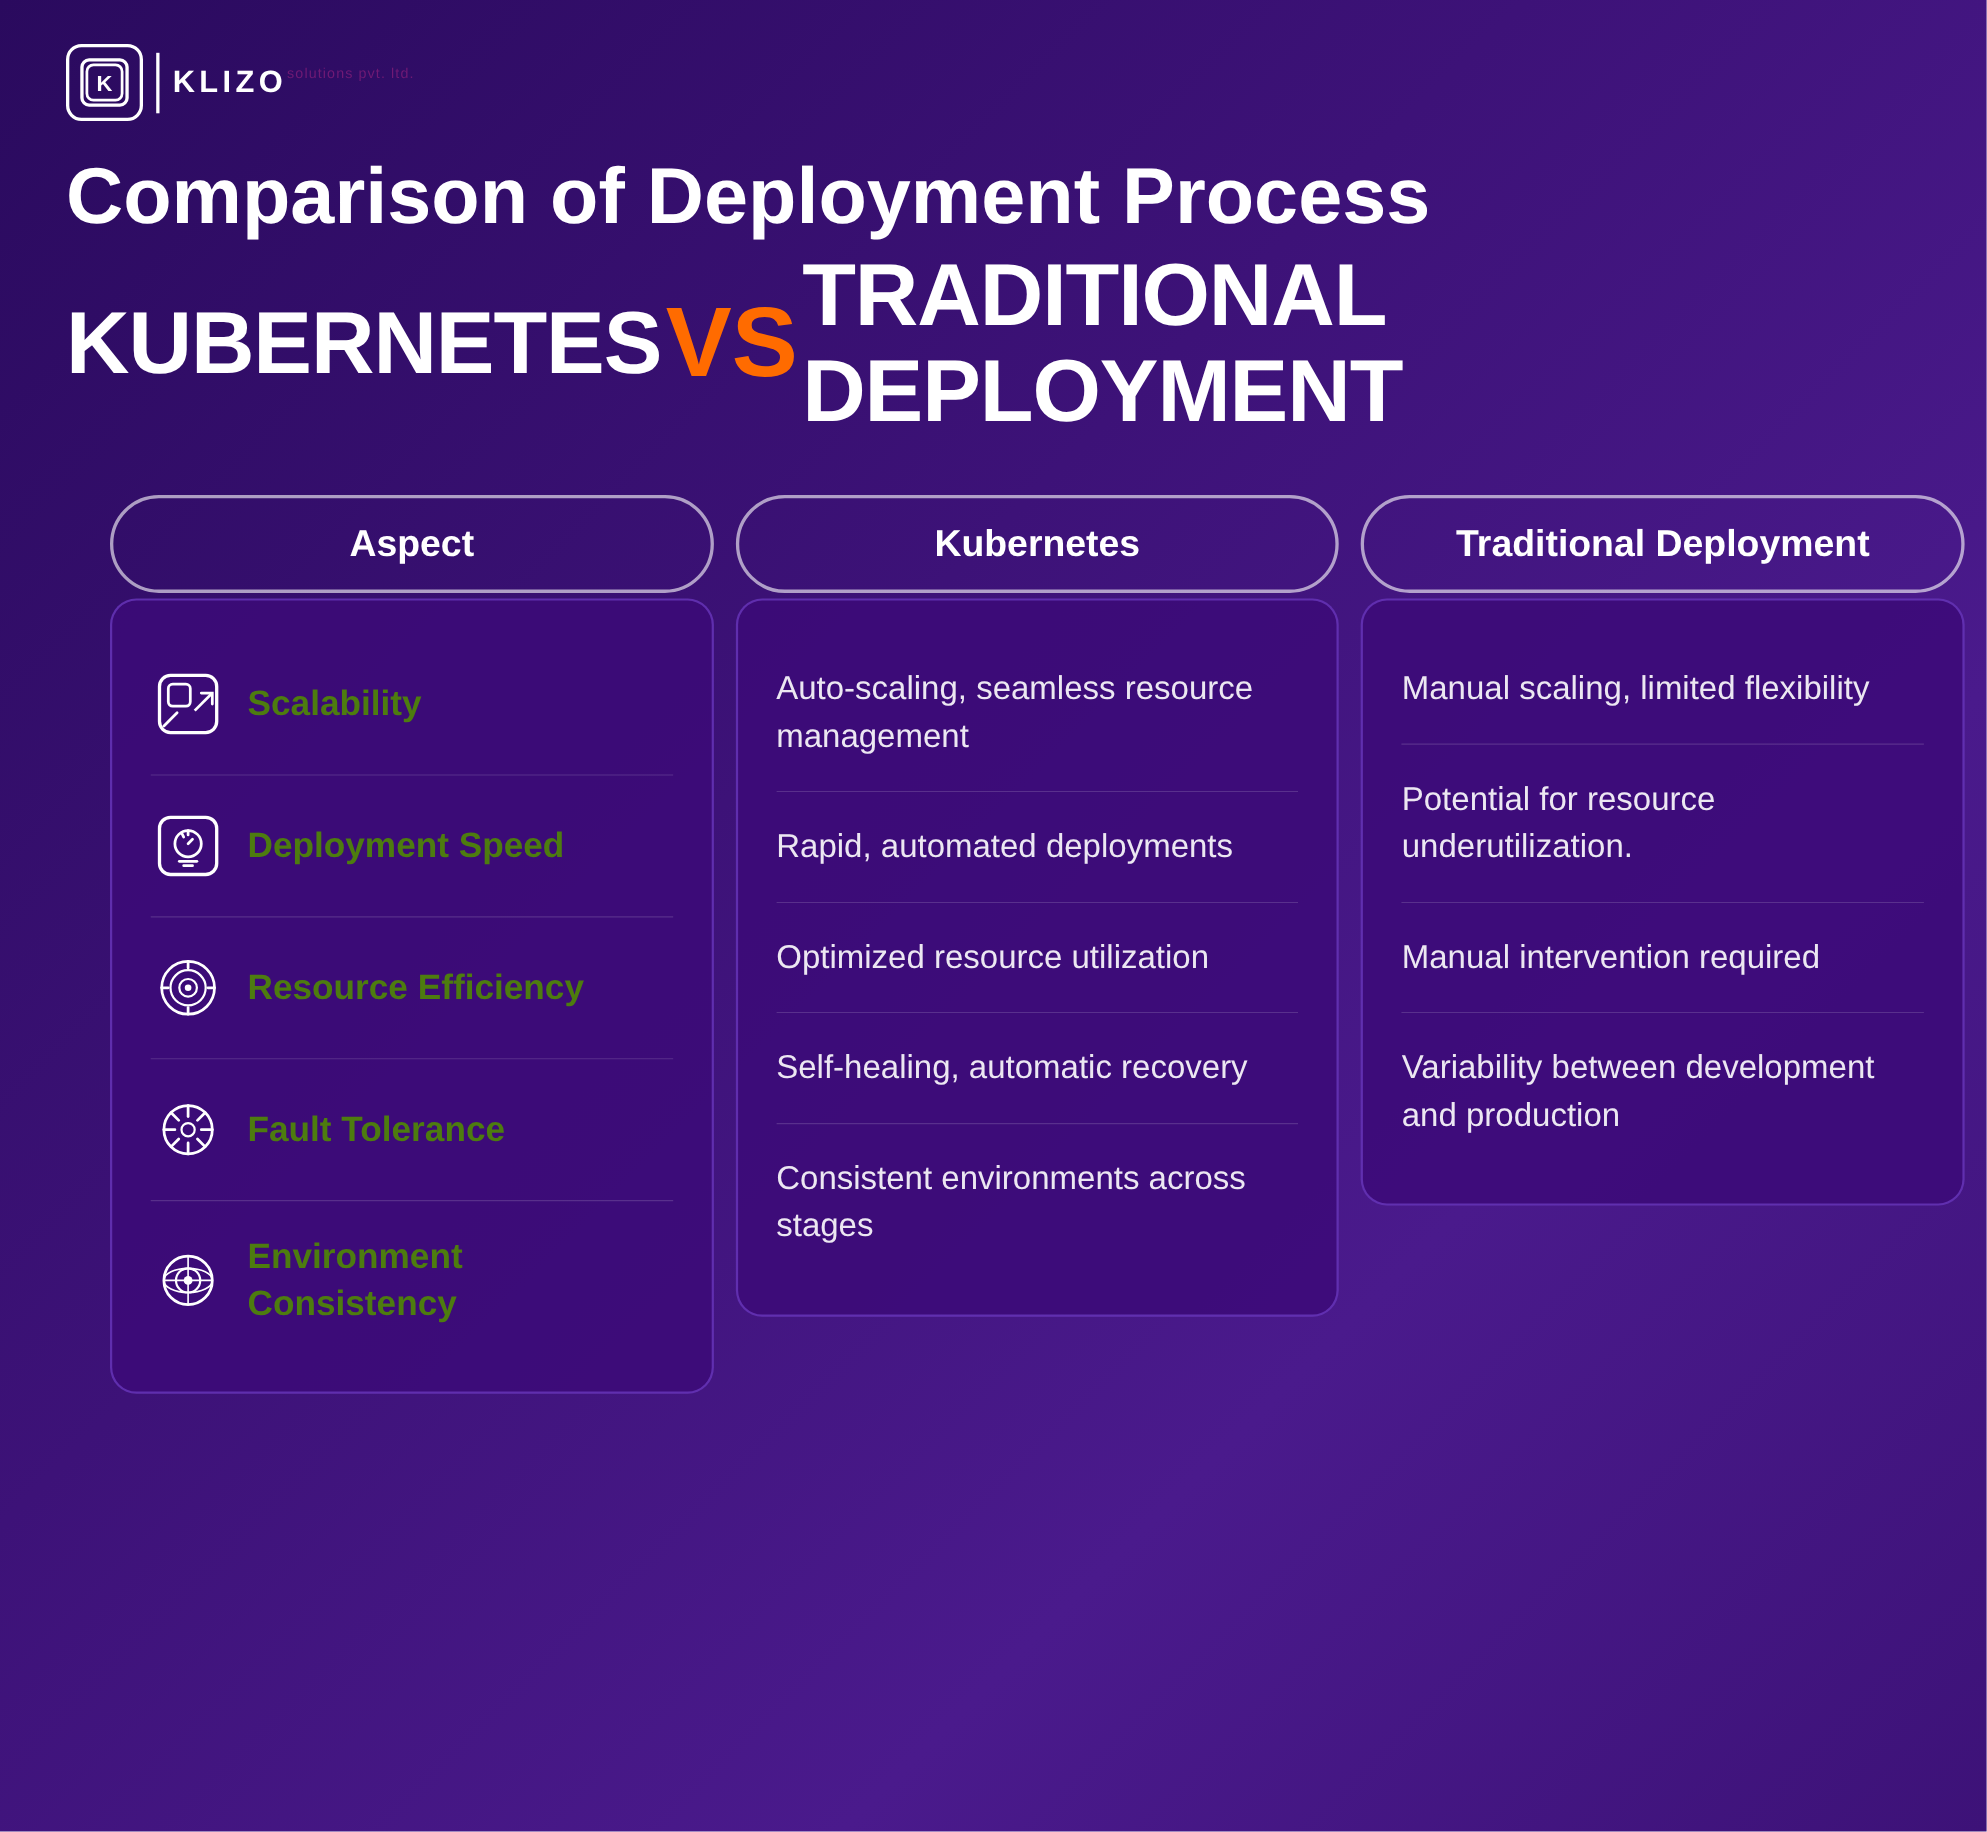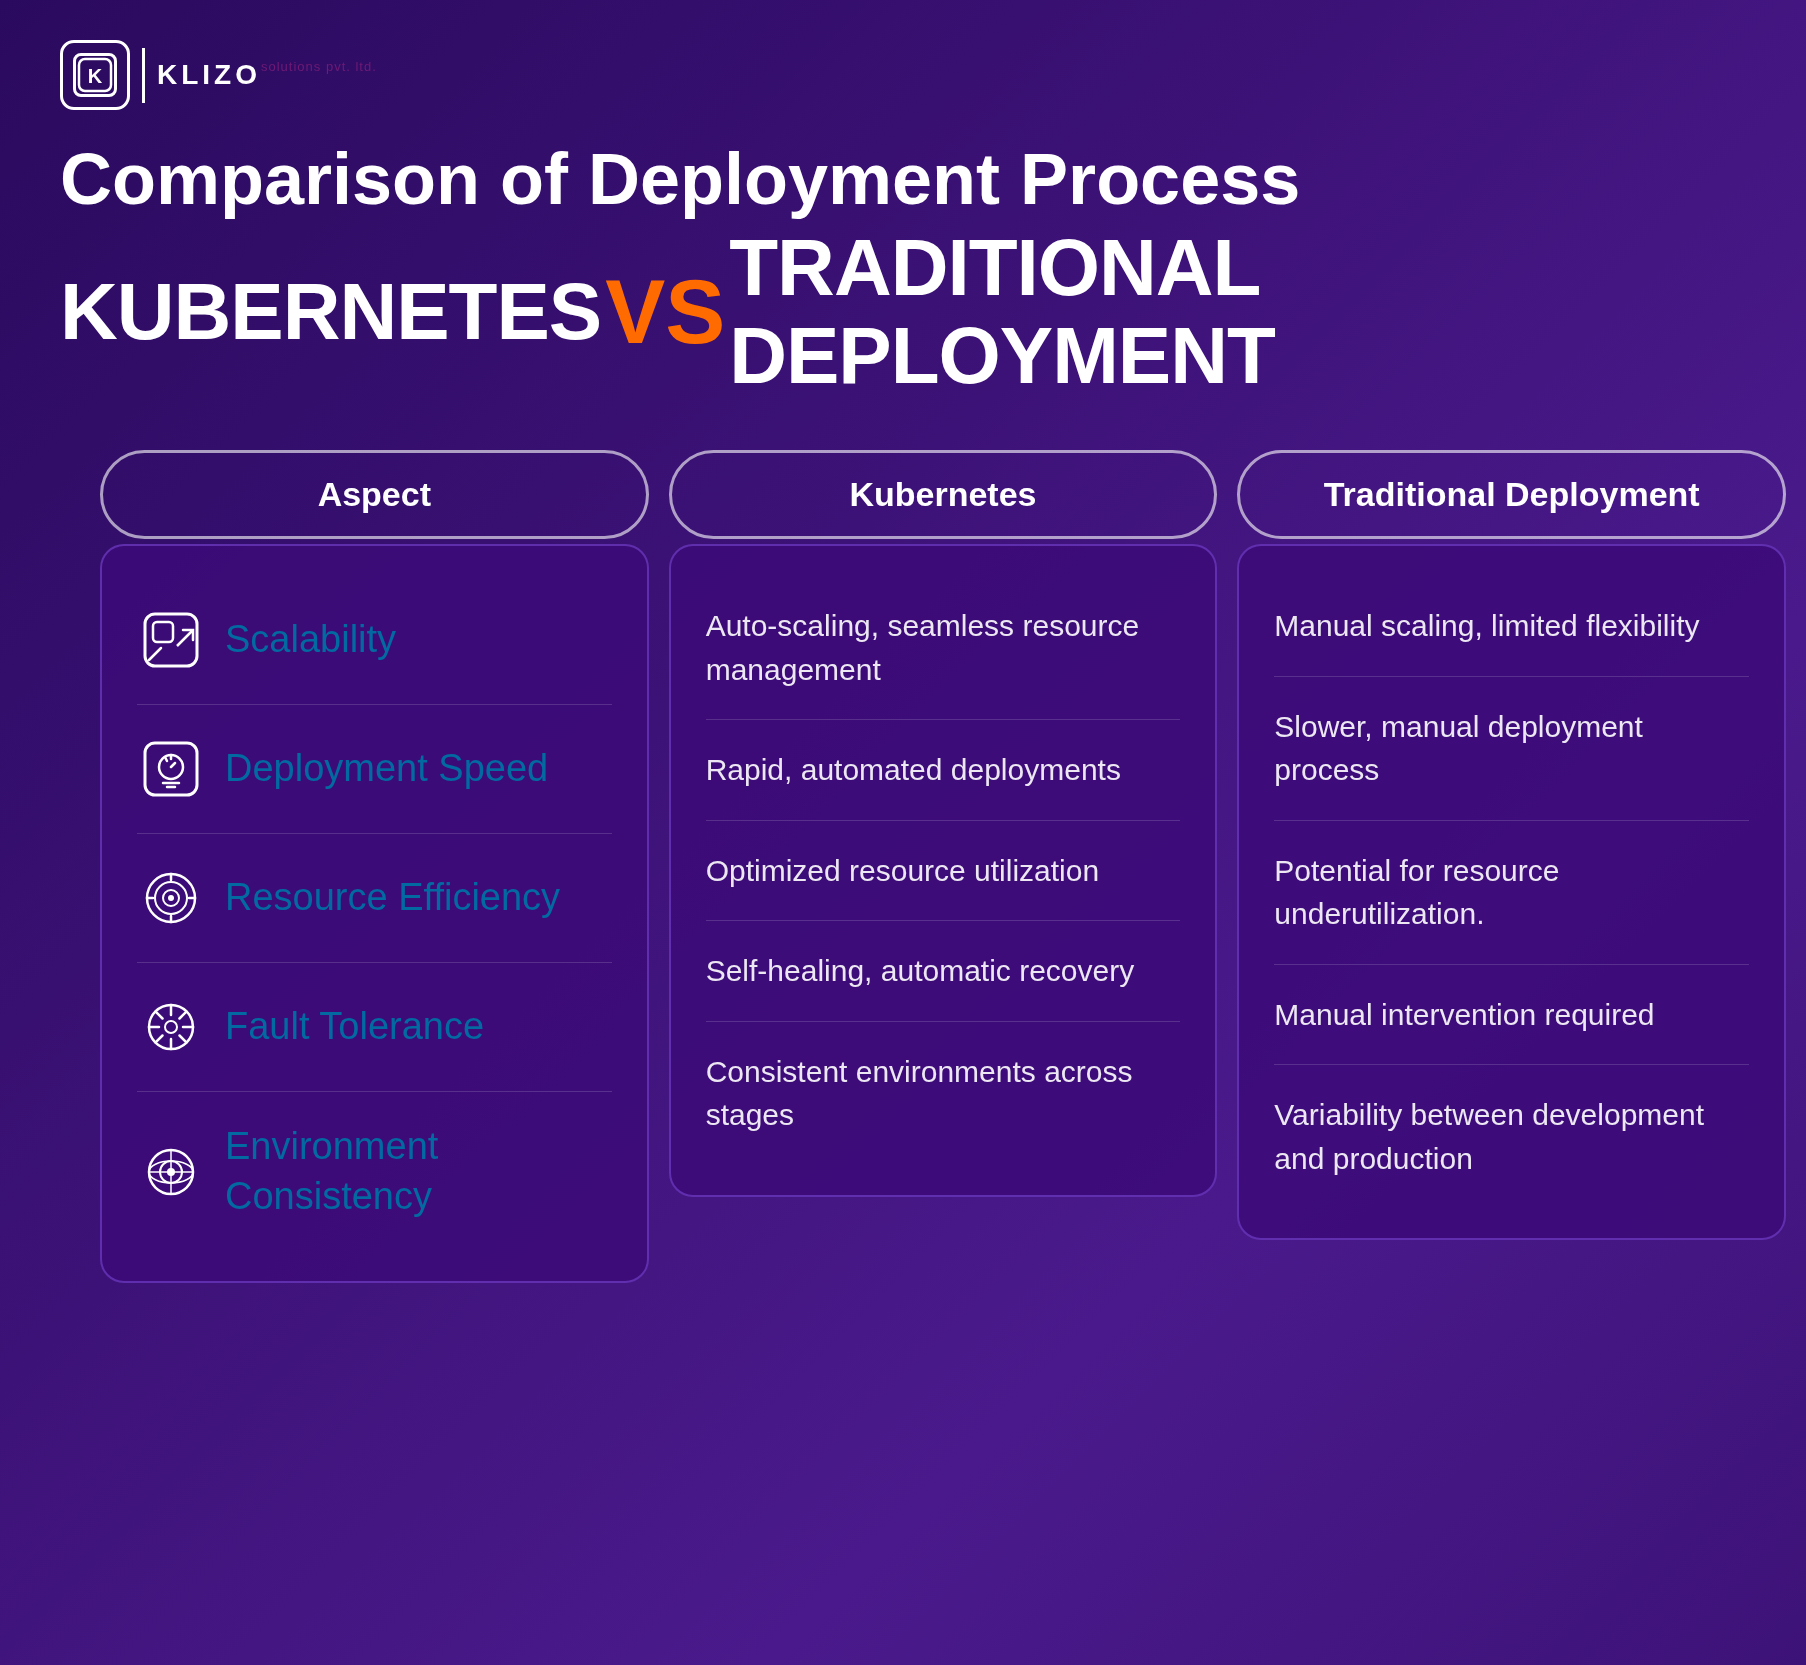--- a/index.html
+++ b/index.html
@@ -155,23 +155,23 @@
       align-items: center;
       justify-content: center;
     }
 
     .aspect-icon svg {
       width: 60px;
       height: 60px;
     }
 
     .aspect-label {
-      font-size: 38px;
-      font-weight: 400;
-      color: #0369a1;
+      font-size: 32px;
+      font-weight: 700;
+      color: #4d7c0f;
       line-height: 1.3;
     }
 
     .value-row {
       padding: 28px 0;
       border-bottom: 1px solid rgba(255,255,255,0.15);
       font-size: 30px;
       color: rgba(255,255,255,0.9);
       line-height: 1.45;
     }
@@ -301,20 +301,19 @@
       <div class="value-row">Optimized resource utilization</div>
       <div class="value-row">Self-healing, automatic recovery</div>
       <div class="value-row">Consistent environments across stages</div>
     </div>
   </div>
 
   <div>
     <div class="col-header">Traditional Deployment</div>
     <div class="col-body">
       <div class="value-row">Manual scaling, limited flexibility</div>
-      <div class="value-row">Slower, manual deployment process</div>
       <div class="value-row">Potential for resource underutilization.</div>
       <div class="value-row">Manual intervention required</div>
       <div class="value-row">Variability between development and production</div>
     </div>
   </div>
 
 </div>
 
 </body></html>

